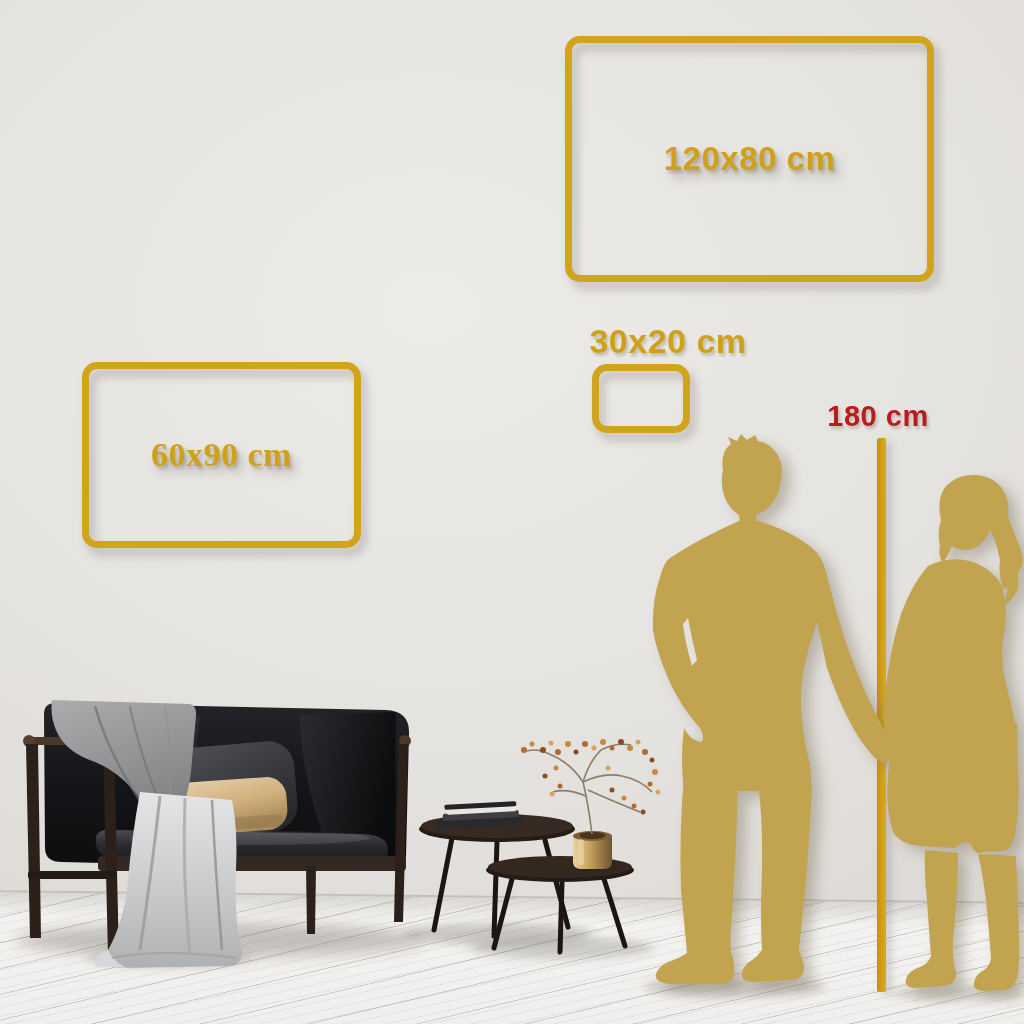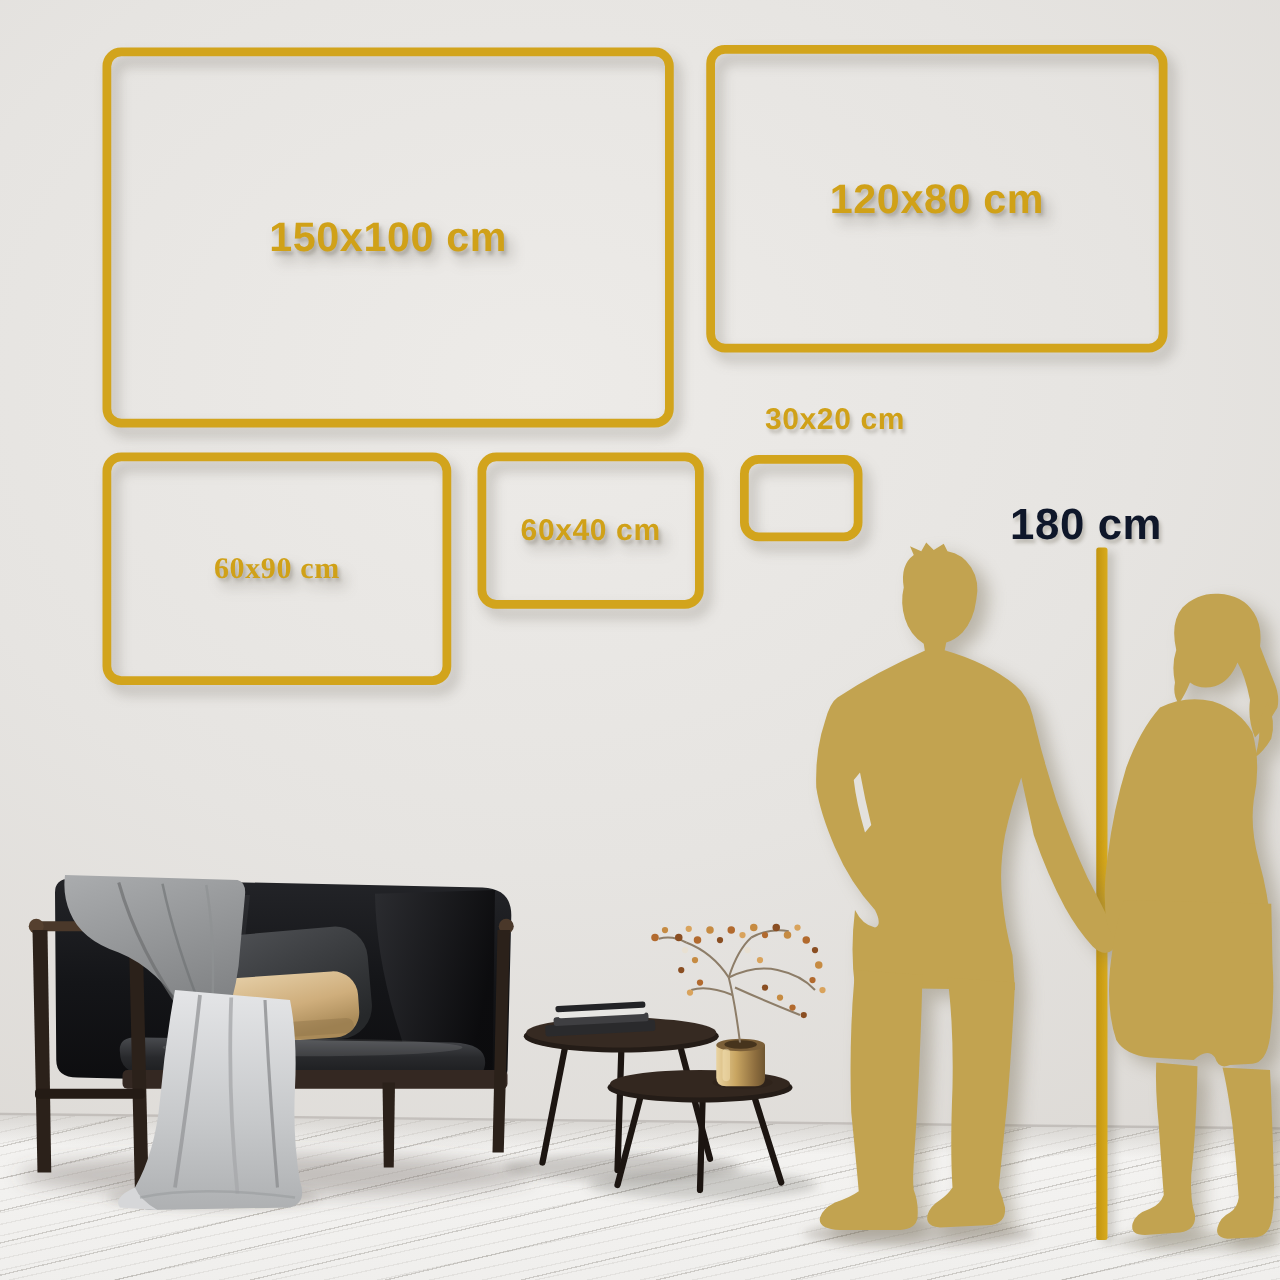--- a/index.html
+++ b/index.html
@@ -17,30 +17,30 @@
            linear-gradient(#f4f3f1,#efeeec);}
   .floor-edge{position:absolute;left:-12px;top:890px;width:1060px;height:3px;
          transform:rotate(0.65deg);transform-origin:left top;background:rgba(110,105,98,0.25);}
   
   .frame{position:absolute;box-sizing:border-box;border:7px solid #d2a41c;border-radius:15px;
          display:flex;align-items:center;justify-content:center;
          filter:drop-shadow(5px 7px 5px rgba(70,62,45,0.28));}
   .frame-label{color:#d0a118;font-weight:bold;letter-spacing:0.5px;
          text-shadow:2px 3px 3px rgba(70,62,45,0.25);white-space:nowrap;}
   .lbl-lg{font-size:33px;}
-  .lbl-md{font-size:24px;}
+  .lbl-md{font-size:34px;}
   .f-150x100{left:82px;top:38px;width:457px;height:304px;}
   .f-120x80{left:565px;top:36px;width:369px;height:246px;text-align:right;}
   .f-60x90{left:82px;top:362px;width:279px;height:186px;font-family:Liberation Serif, serif;}
   .f-60x40{left:382px;top:362px;width:181px;height:125px;}
   .f-30x20{left:592px;top:364px;width:98px;height:69px;}
   .lbl-30x20{position:absolute;left:588px;top:322px;width:160px;text-align:center;}
   
-  .height-label{position:absolute;left:808px;top:400px;width:140px;text-align:left;
-        color:#0f172a;font-weight:bold;font-size:35px;letter-spacing:0.5px;
+  .height-label{position:absolute;left:808px;top:400px;width:140px;text-align:center;
+        color:#b91c1c;font-weight:bold;font-size:29px;letter-spacing:0.5px;
         text-shadow:2px 3px 3px rgba(70,62,45,0.25);}
   .height-line{position:absolute;left:877px;top:438px;width:9px;height:554px;border-radius:2px;
         background:linear-gradient(to right,#c2940f,#d8ab1e);
         filter:drop-shadow(5px 3px 4px rgba(70,62,45,0.22));}
   
   .layer{position:absolute;inset:0;width:1024px;height:1024px;}
 </style>
 </head>
 <body>
 
@@ -217,31 +217,25 @@
         <circle cx="612" cy="790" r="2.5" fill="#8a4e22"></circle>
           <circle cx="624" cy="798" r="2.5" fill="#c68b42"></circle>
         <circle cx="634" cy="806" r="2.5" fill="#b26a2e"></circle>
           <circle cx="643" cy="812" r="2.5" fill="#8a4e22"></circle>
         <circle cx="598" cy="760" r="2.5" fill="#e8e0d2"></circle>
           <circle cx="608" cy="768" r="2.5" fill="#d9a35c"></circle>
       </g>
     </g>
   </svg>
 
-  <div class="frame f-150x100">
-    <span class="frame-label lbl-lg">150x100 cm</span>
-  </div>
   <div class="frame f-120x80">
     <span class="frame-label lbl-lg">120x80 cm</span>
   </div>
   <div class="frame f-60x90">
     <span class="frame-label lbl-md">60x90 cm</span>
-  </div>
-  <div class="frame f-60x40">
-    <span class="frame-label lbl-md">60x40 cm</span>
   </div>
   <div class="frame f-30x20"></div>
   <div class="frame-label lbl-md lbl-30x20">30x20 cm</div>
 
   <div class="height-label">180 cm</div>
   <div class="height-line"></div>
 
   <svg class="layer" viewBox="0 0 1024 1024">
     <defs>
       <filter id="cb4" x="-50%" y="-50%" width="200%" height="200%">

